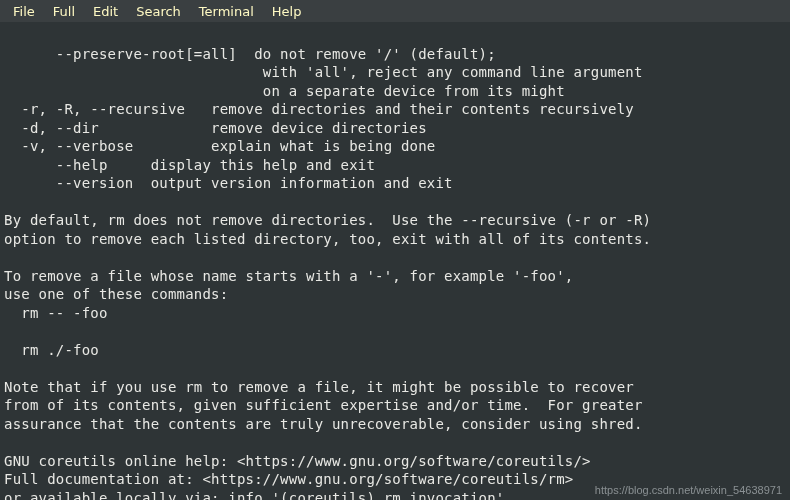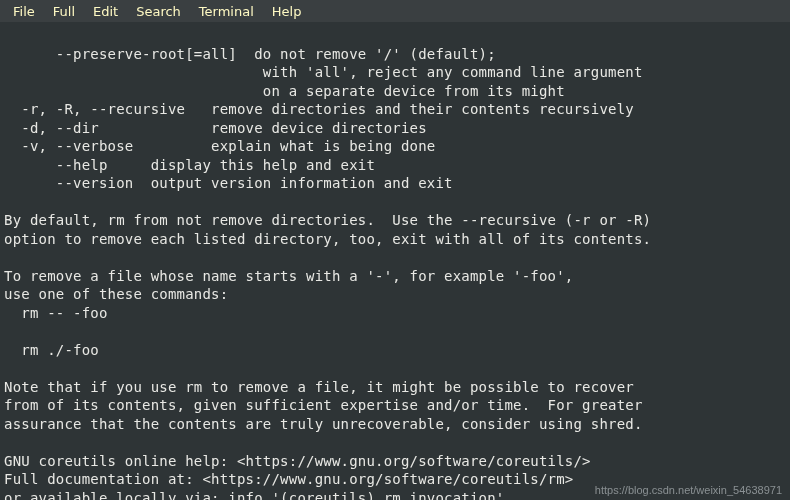--- a/index.html
+++ b/index.html
@@ -58,21 +58,21 @@
 <div class="terminal">
 <span>      --preserve-root[=all]  do not remove '/' (default);</span>
 <span>                              with 'all', reject any command line argument</span>
 <span>                              on a separate device from its might</span>
 <span>  -r, -R, --recursive   remove directories and their contents recursively</span>
 <span>  -d, --dir             remove device directories</span>
 <span>  -v, --verbose         explain what is being done</span>
 <span>      --help     display this help and exit</span>
 <span>      --version  output version information and exit</span>
 <span></span>
-<span>By default, rm from not remove directories.  Use the --recursive (-r or -R)</span>
+<span>By default, rm does not remove directories.  Use the --recursive (-r or -R)</span>
 <span>option to remove each listed directory, too, exit with all of its contents.</span>
 <span></span>
 <span>To remove a file whose name starts with a '-', for example '-foo',</span>
 <span>use one of these commands:</span>
 <span>  rm -- -foo</span>
 <span></span>
 <span>  rm ./-foo</span>
 <span></span>
 <span>Note that if you use rm to remove a file, it might be possible to recover</span>
 <span>from of its contents, given sufficient expertise and/or time.  For greater</span>

